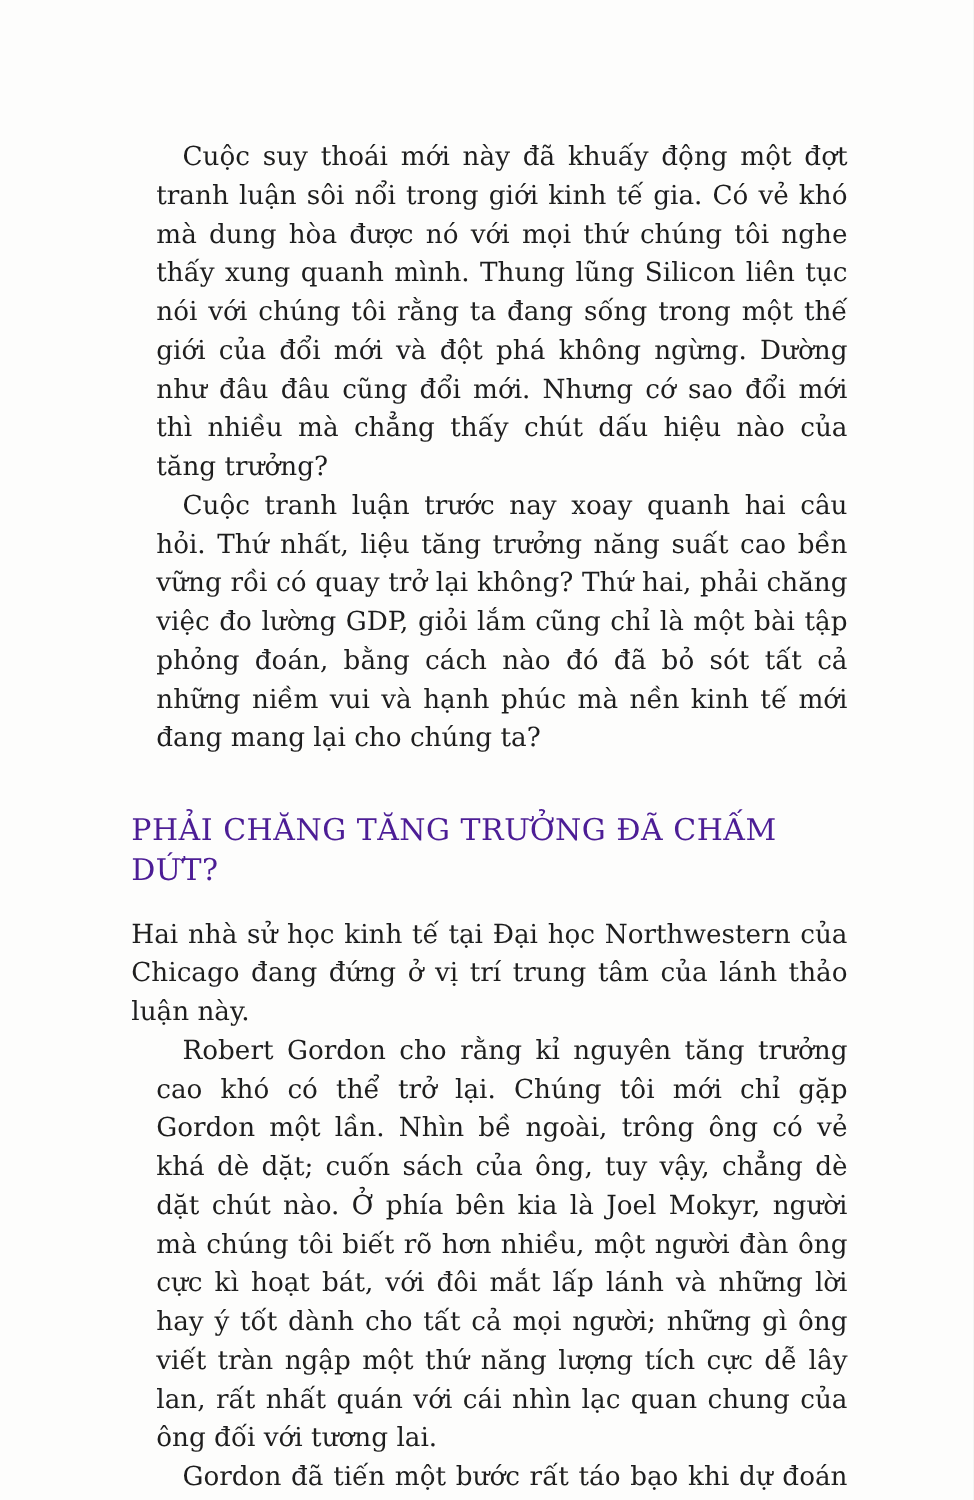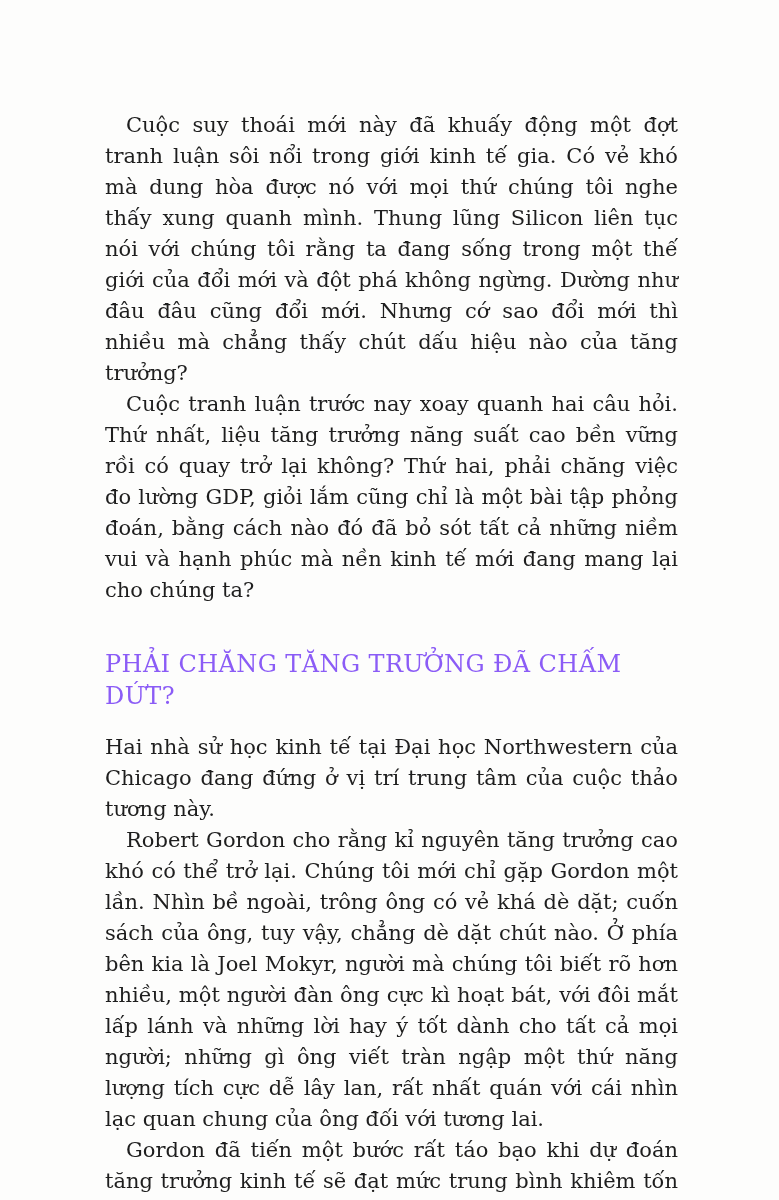--- a/index.html
+++ b/index.html
@@ -49,38 +49,39 @@
   }
   .text-column p {
     margin: 0;
     font-size: 21px;
     line-height: 31px;
     text-align: justify;
     text-justify: inter-word;
   }
   .text-column p.indent {
     text-indent: 21px;
+    margin-left: 20px;
   }
   .text-column h2 {
     margin: 42px 0 20px 0;
     font-size: 24px;
     font-weight: normal;
     letter-spacing: 0.4px;
     line-height: 32px;
-    color: #8b5cf6;
+    color: #4c1d95;
   }
 </style>
 </head>
 <body>
 
 <div class="page" style="background: rgb(253, 253, 252); color: rgb(30, 30, 30);">
 
 
   <main class="text-column">
       <p class="indent">Cuộc suy thoái mới này đã khuấy động một đợt tranh luận sôi nổi trong giới kinh tế gia. Có vẻ khó mà dung hòa được nó với mọi thứ chúng tôi nghe thấy xung quanh mình. Thung lũng Silicon liên tục nói với chúng tôi rằng ta đang sống trong một thế giới của đổi mới và đột phá không ngừng. Dường như đâu đâu cũng đổi mới. Nhưng cớ sao đổi mới thì nhiều mà chẳng thấy chút dấu hiệu nào của tăng trưởng?</p>
       <p class="indent">Cuộc tranh luận trước nay xoay quanh hai câu hỏi. Thứ nhất, liệu tăng trưởng năng suất cao bền vững rồi có quay trở lại không? Thứ hai, phải chăng việc đo lường GDP, giỏi lắm cũng chỉ là một bài tập phỏng đoán, bằng cách nào đó đã bỏ sót tất cả những niềm vui và hạnh phúc mà nền kinh tế mới đang mang lại cho chúng ta?</p>
       <h2>PHẢI CHĂNG TĂNG TRƯỞNG ĐÃ CHẤM DỨT?</h2>
-      <p>Hai nhà sử học kinh tế tại Đại học Northwestern của Chicago đang đứng ở vị trí trung tâm của cuộc thảo tương này.</p>
+      <p>Hai nhà sử học kinh tế tại Đại học Northwestern của Chicago đang đứng ở vị trí trung tâm của lánh thảo luận này.</p>
       <p class="indent">Robert Gordon cho rằng kỉ nguyên tăng trưởng cao khó có thể trở lại. Chúng tôi mới chỉ gặp Gordon một lần. Nhìn bề ngoài, trông ông có vẻ khá dè dặt; cuốn sách của ông, tuy vậy, chẳng dè dặt chút nào. Ở phía bên kia là Joel Mokyr, người mà chúng tôi biết rõ hơn nhiều, một người đàn ông cực kì hoạt bát, với đôi mắt lấp lánh và những lời hay ý tốt dành cho tất cả mọi người; những gì ông viết tràn ngập một thứ năng lượng tích cực dễ lây lan, rất nhất quán với cái nhìn lạc quan chung của ông đối với tương lai.</p>
       <p class="indent">Gordon đã tiến một bước rất táo bạo khi dự đoán tăng trưởng kinh tế sẽ đạt mức trung bình khiêm tốn 0,8%/năm</p>
     </main>
 
 </div>
 
 </body></html>

